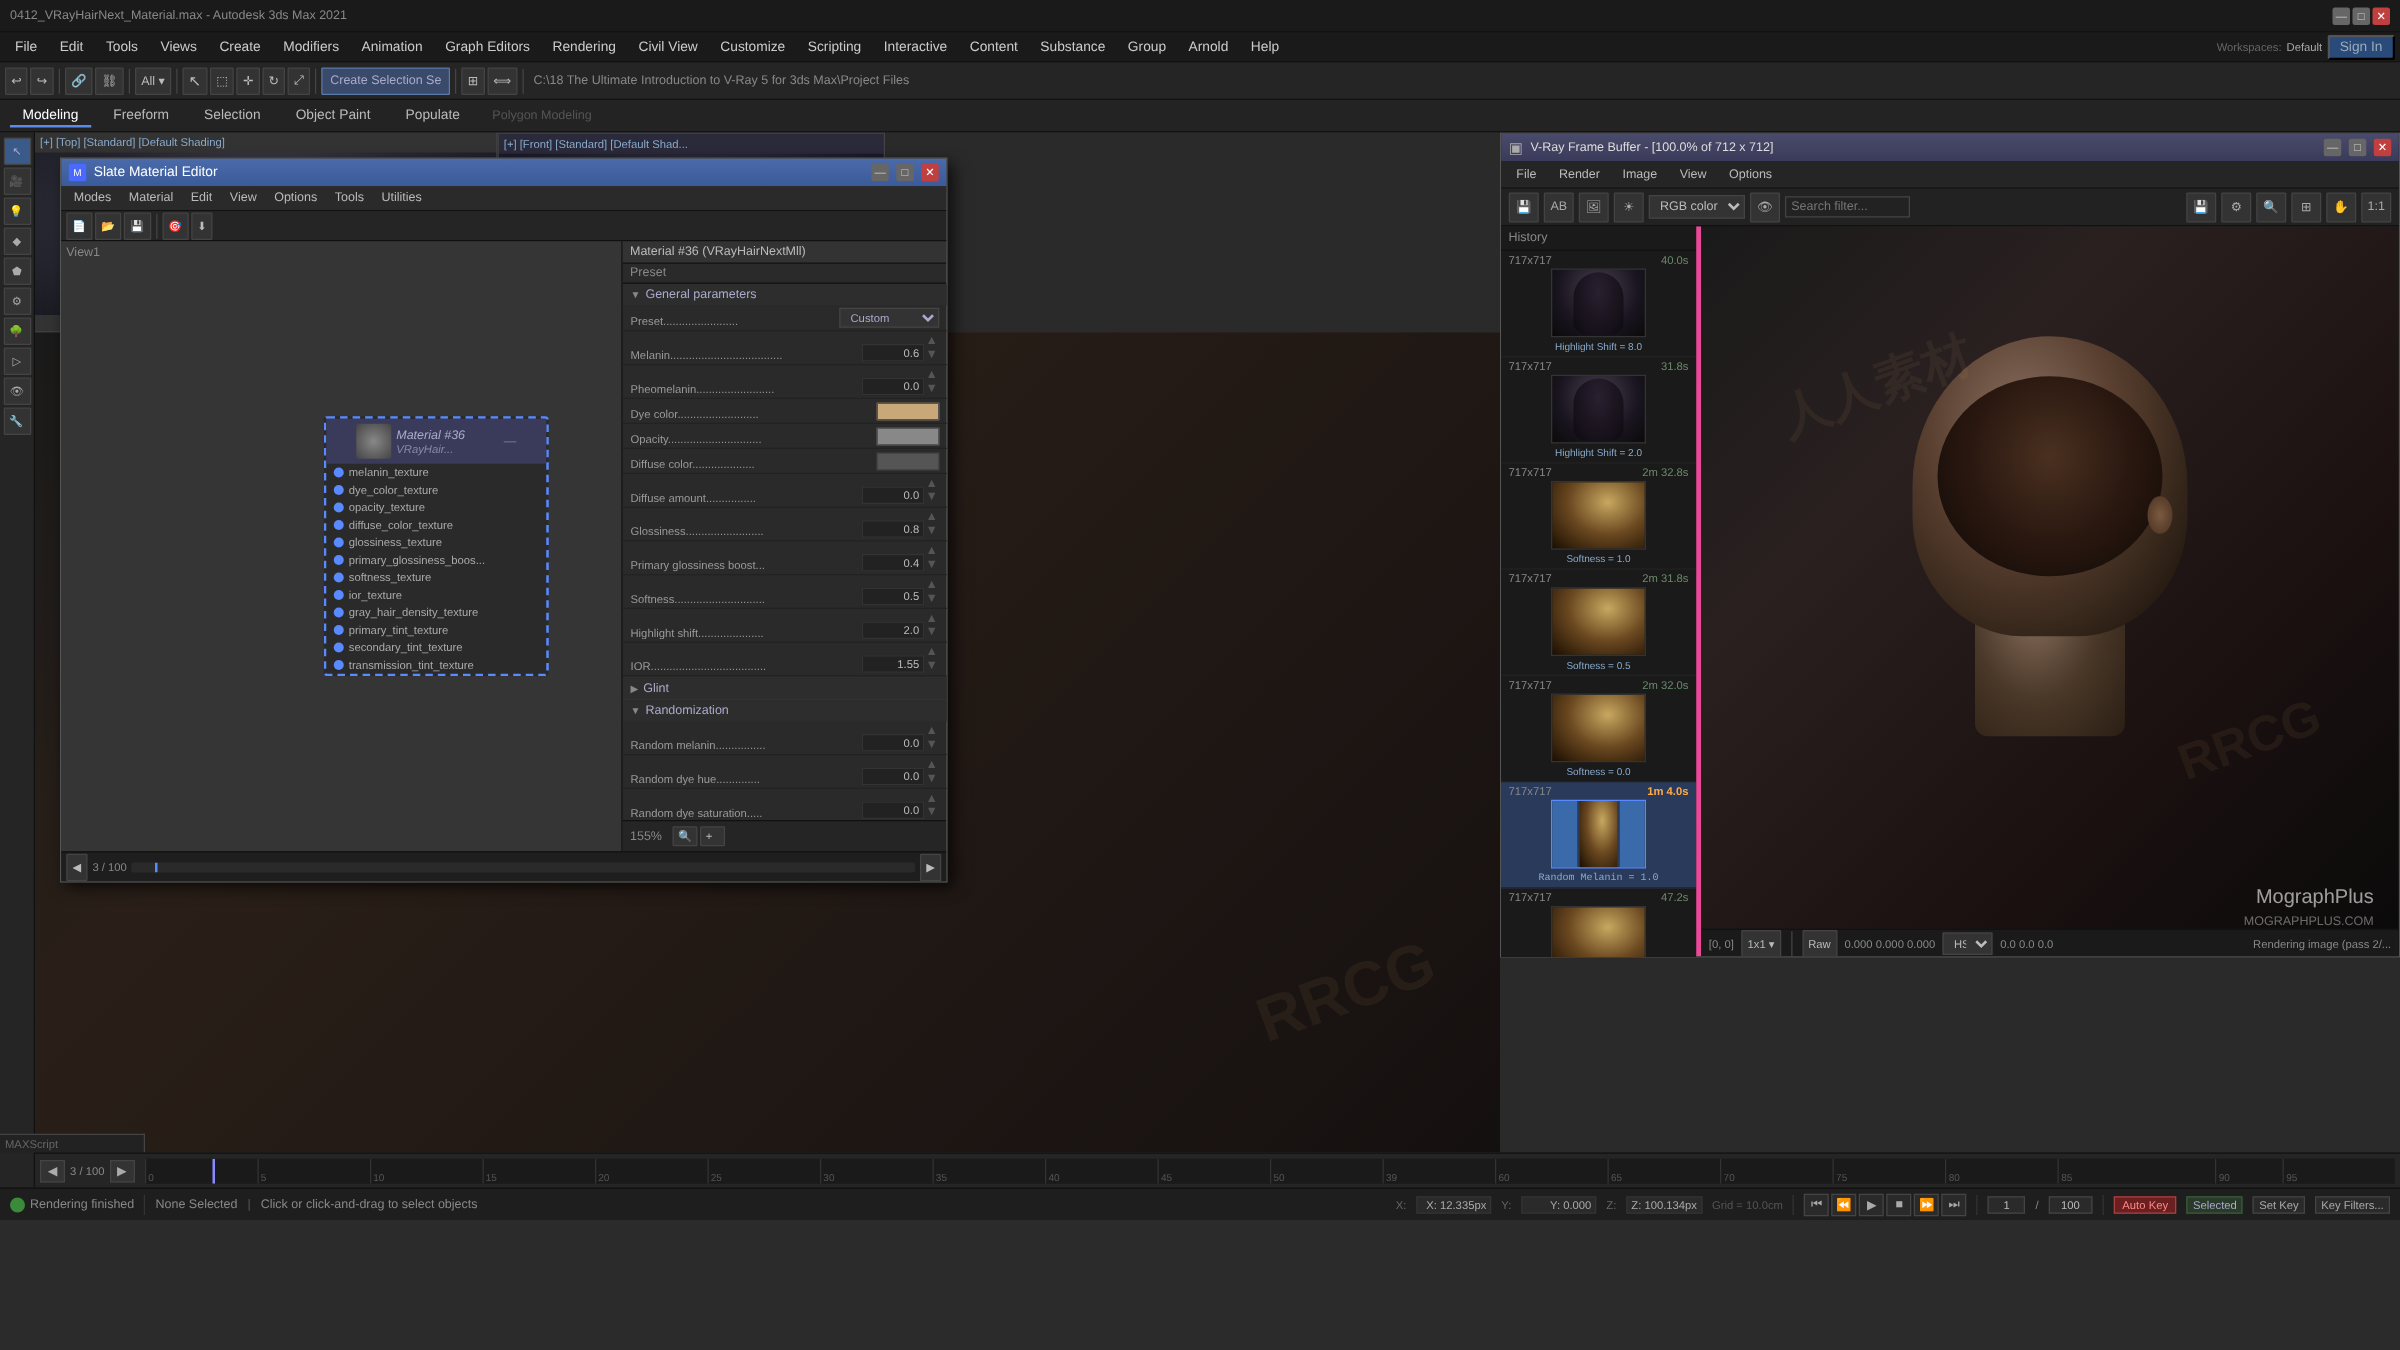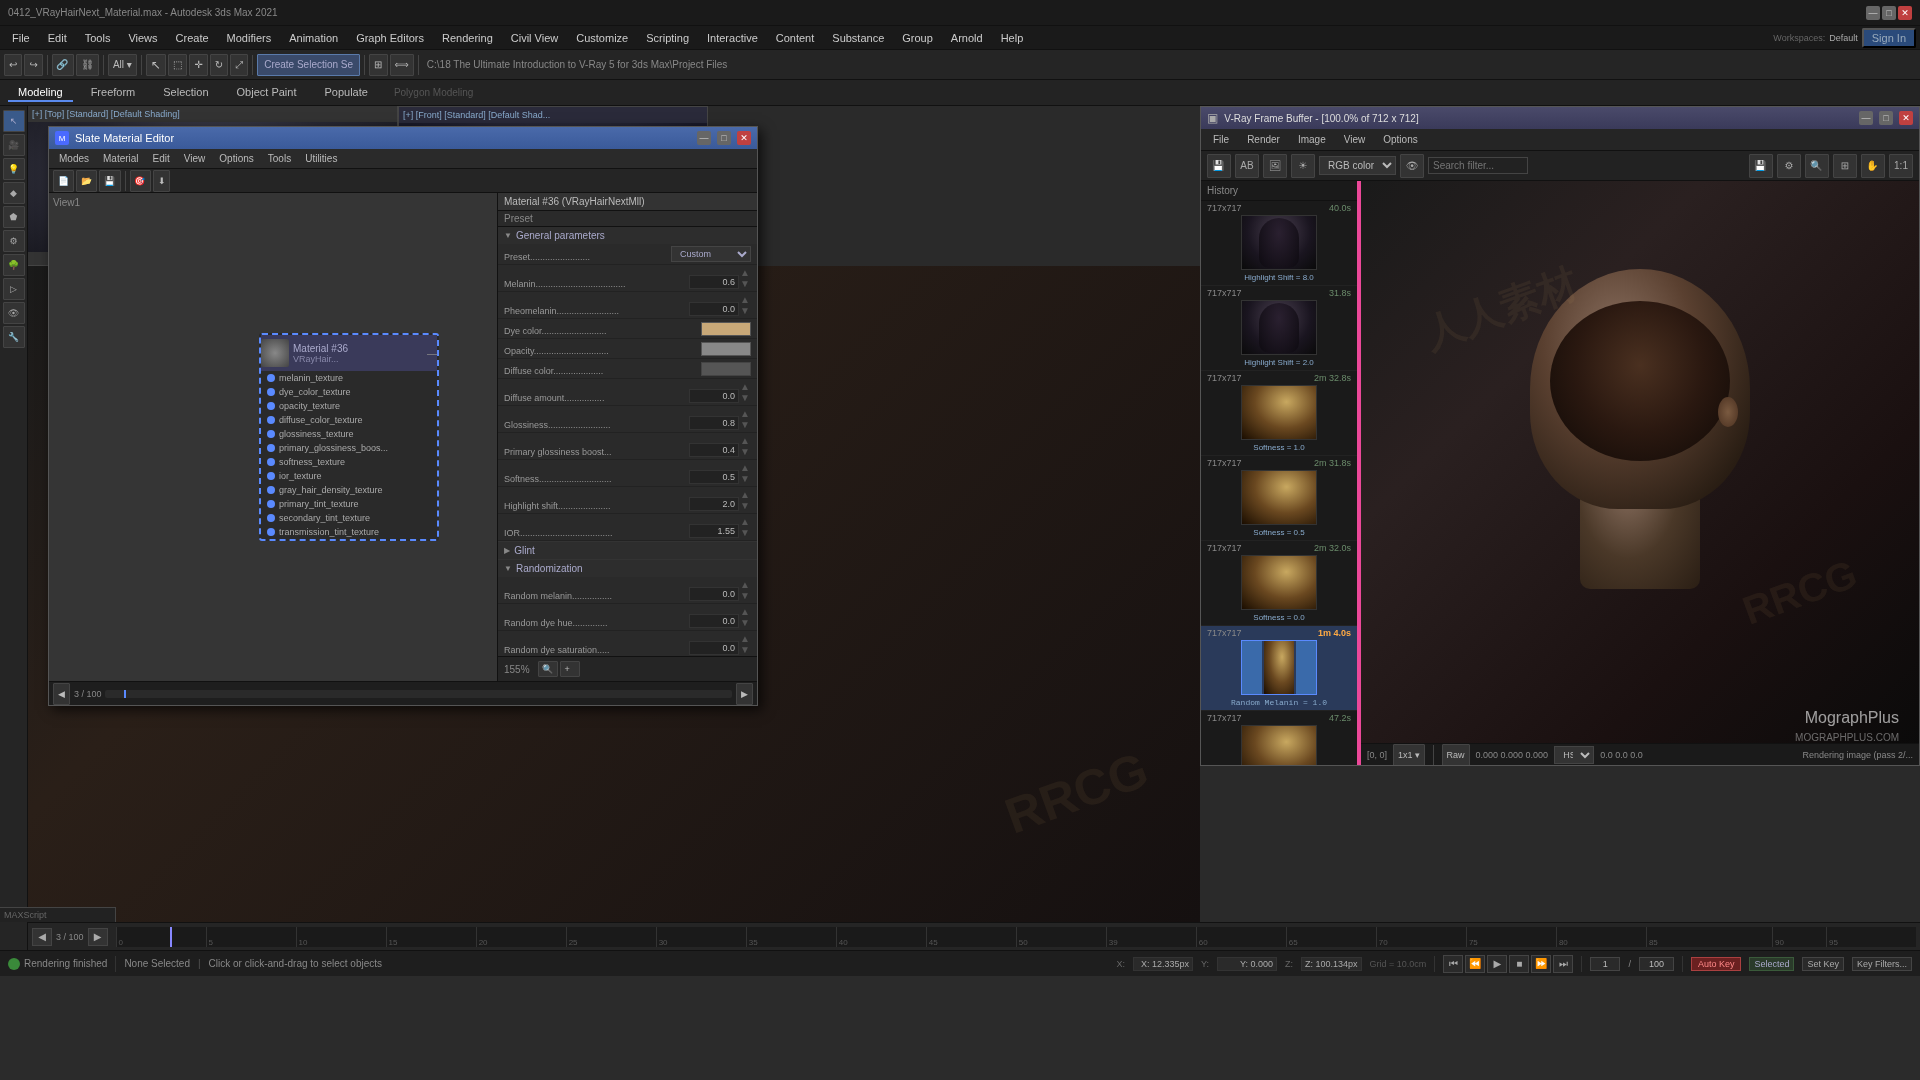--- a/index.html
+++ b/index.html
@@ -45,21 +45,21 @@
     .sm-menu { padding: 1px 6px; color: #bbb; font-size: 10px; cursor: pointer; }
 
     #slate-toolbar { background: #252525; height: 24px; display: flex; align-items: center; padding: 0 4px; gap: 2px; border-bottom: 1px solid #111; }
 
     #slate-body { display: flex; flex: 1; overflow: hidden; }
     #slate-node-area { flex: 1; background: #353535; position: relative; overflow: hidden; }
     #slate-view-label { position: absolute; top: 4px; left: 4px; color: #888; font-size: 10px; }
 
     
     #mat-node { position: absolute; left: 210px; top: 140px; width: 180px; background: #2a2a2a; border: 2px dashed #5a8aff; border-radius: 3px; }
-    #mat-node-header { background: #3a3a5a; padding: 4px 0; display: flex; align-items: center; gap: 4px; }
+    #mat-node-header { background: #3a3a5a; padding: 4px 24px; display: flex; align-items: center; gap: 4px; font-style: italic; }
     #mat-node-thumb { width: 28px; height: 28px; background: radial-gradient(circle, #888 0%, #444 100%); border-radius: 2px; }
     #mat-node-title { color: #aac; font-size: 10px; }
     #mat-node-subtitle { color: #88a; font-size: 9px; }
     .mat-socket { display: flex; align-items: center; padding: 2px 6px; font-size: 9px; color: #aaa; gap: 4px; }
     .socket-dot { width: 8px; height: 8px; background: #5a8aff; border-radius: 50%; flex-shrink: 0; }
 
     
     #slate-props { width: 260px; background: #2a2a2a; border-left: 1px solid #111; display: flex; flex-direction: column; overflow: hidden; }
     #slate-props-header { background: #333; padding: 3px 6px; font-size: 10px; color: #bbb; border-bottom: 1px solid #111; display: flex; align-items: center; gap: 4px; }
     #slate-props-material { padding: 2px 6px; font-size: 10px; color: #888; border-bottom: 1px solid #111; }

